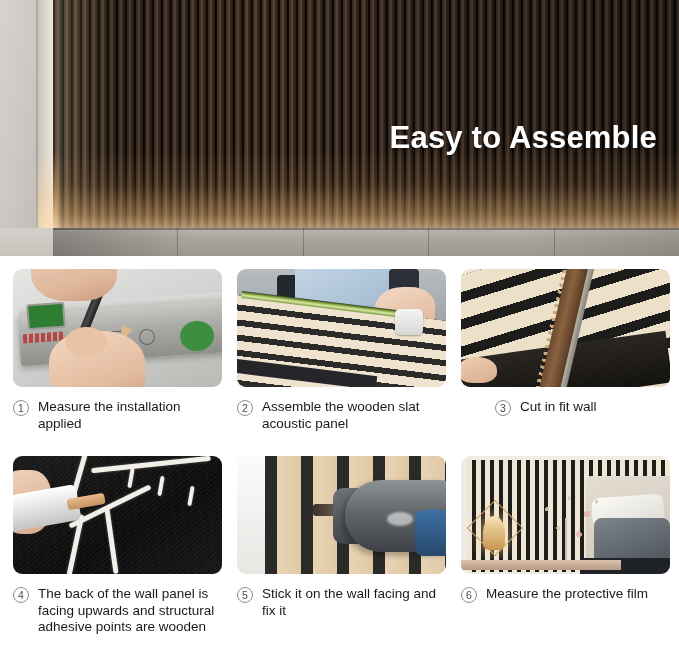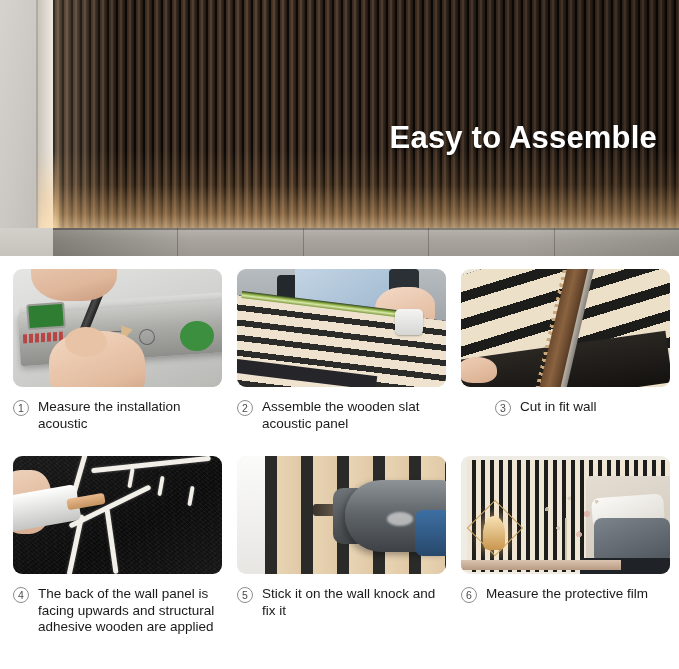--- a/index.html
+++ b/index.html
@@ -420,21 +420,21 @@
         <div class="ico" style="left:96px;top:62px;"></div>
         <div class="ico" style="left:126px;top:60px;border-radius:50%;"></div>
         <div class="pencil"></div>
         <div class="pencil-tip"></div>
         <div class="hand-top"></div>
         <div class="hand-bot"></div>
         <div class="thumb"></div>
       </div>
       <div class="caption">
         <span class="num">1</span>
-        <span class="cap-text">Measure the installation acoustic</span>
+        <span class="cap-text">Measure the installation applied</span>
       </div>
     </div>
 
     <div class="card">
       <div class="photo p2">
         <div class="shirt-dark"></div>
         <div class="shirt"></div>
         <div class="shirt-dark2"></div>
         <div class="hand"></div>
         <div class="panel"></div>
@@ -477,37 +477,37 @@
         <div class="bead" style="left:96px;top:52px;width:5px;height:66px;transform:rotate(-8deg);"></div>
         <div class="bead" style="left:116px;top:12px;width:4px;height:20px;transform:rotate(10deg);"></div>
         <div class="bead" style="left:146px;top:20px;width:4px;height:20px;transform:rotate(10deg);"></div>
         <div class="bead" style="left:176px;top:30px;width:4px;height:20px;transform:rotate(10deg);"></div>
         <div class="hand4"></div>
         <div class="tube"></div>
         <div class="nozzle"></div>
       </div>
       <div class="caption">
         <span class="num">4</span>
-        <span class="cap-text">The back of the wall panel is facing upwards and structural adhesive wooden are applied</span>
+        <span class="cap-text">The back of the wall panel is facing upwards and structural adhesive points are wooden</span>
       </div>
     </div>
 
     <div class="card">
       <div class="photo p5">
         <div class="panel5"></div>
         <div class="wallbit"></div>
         <div class="screw"></div>
         <div class="chuck"></div>
         <div class="drill-body"></div>
         <div class="drill-blue"></div>
         <div class="gloss"></div>
       </div>
       <div class="caption">
         <span class="num">5</span>
-        <span class="cap-text">Stick it on the wall knock and fix it</span>
+        <span class="cap-text">Stick it on the wall facing and fix it</span>
       </div>
     </div>
 
     <div class="card">
       <div class="photo p6">
         <div class="slatwall"></div>
         <div class="headboard"></div>
         <div class="pillow-w"></div>
         <div class="pillow-g"></div>
         <div class="bed-dark"></div>

